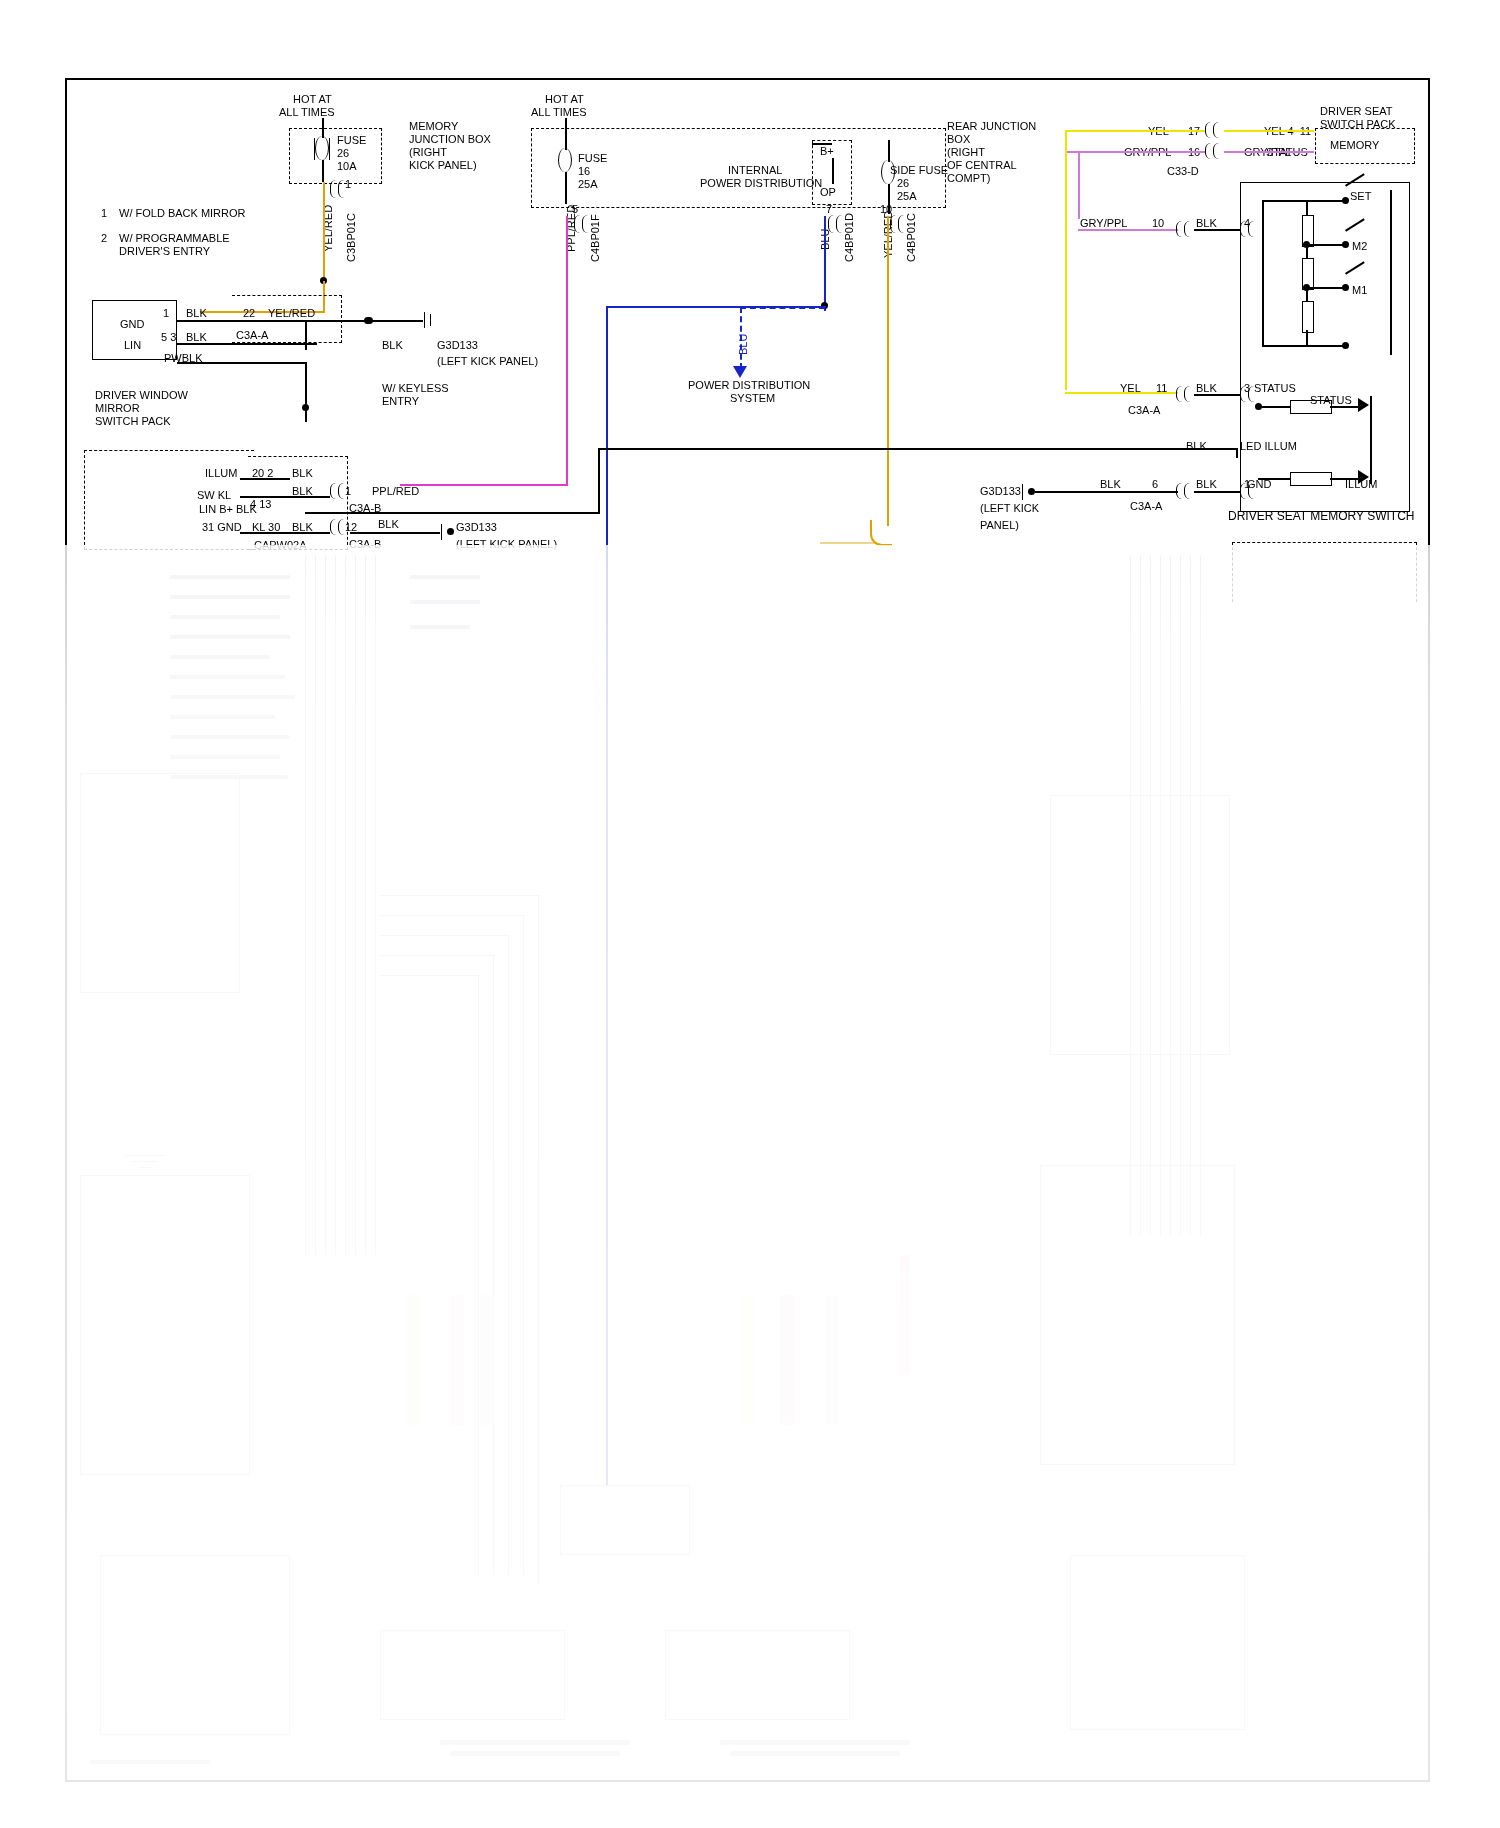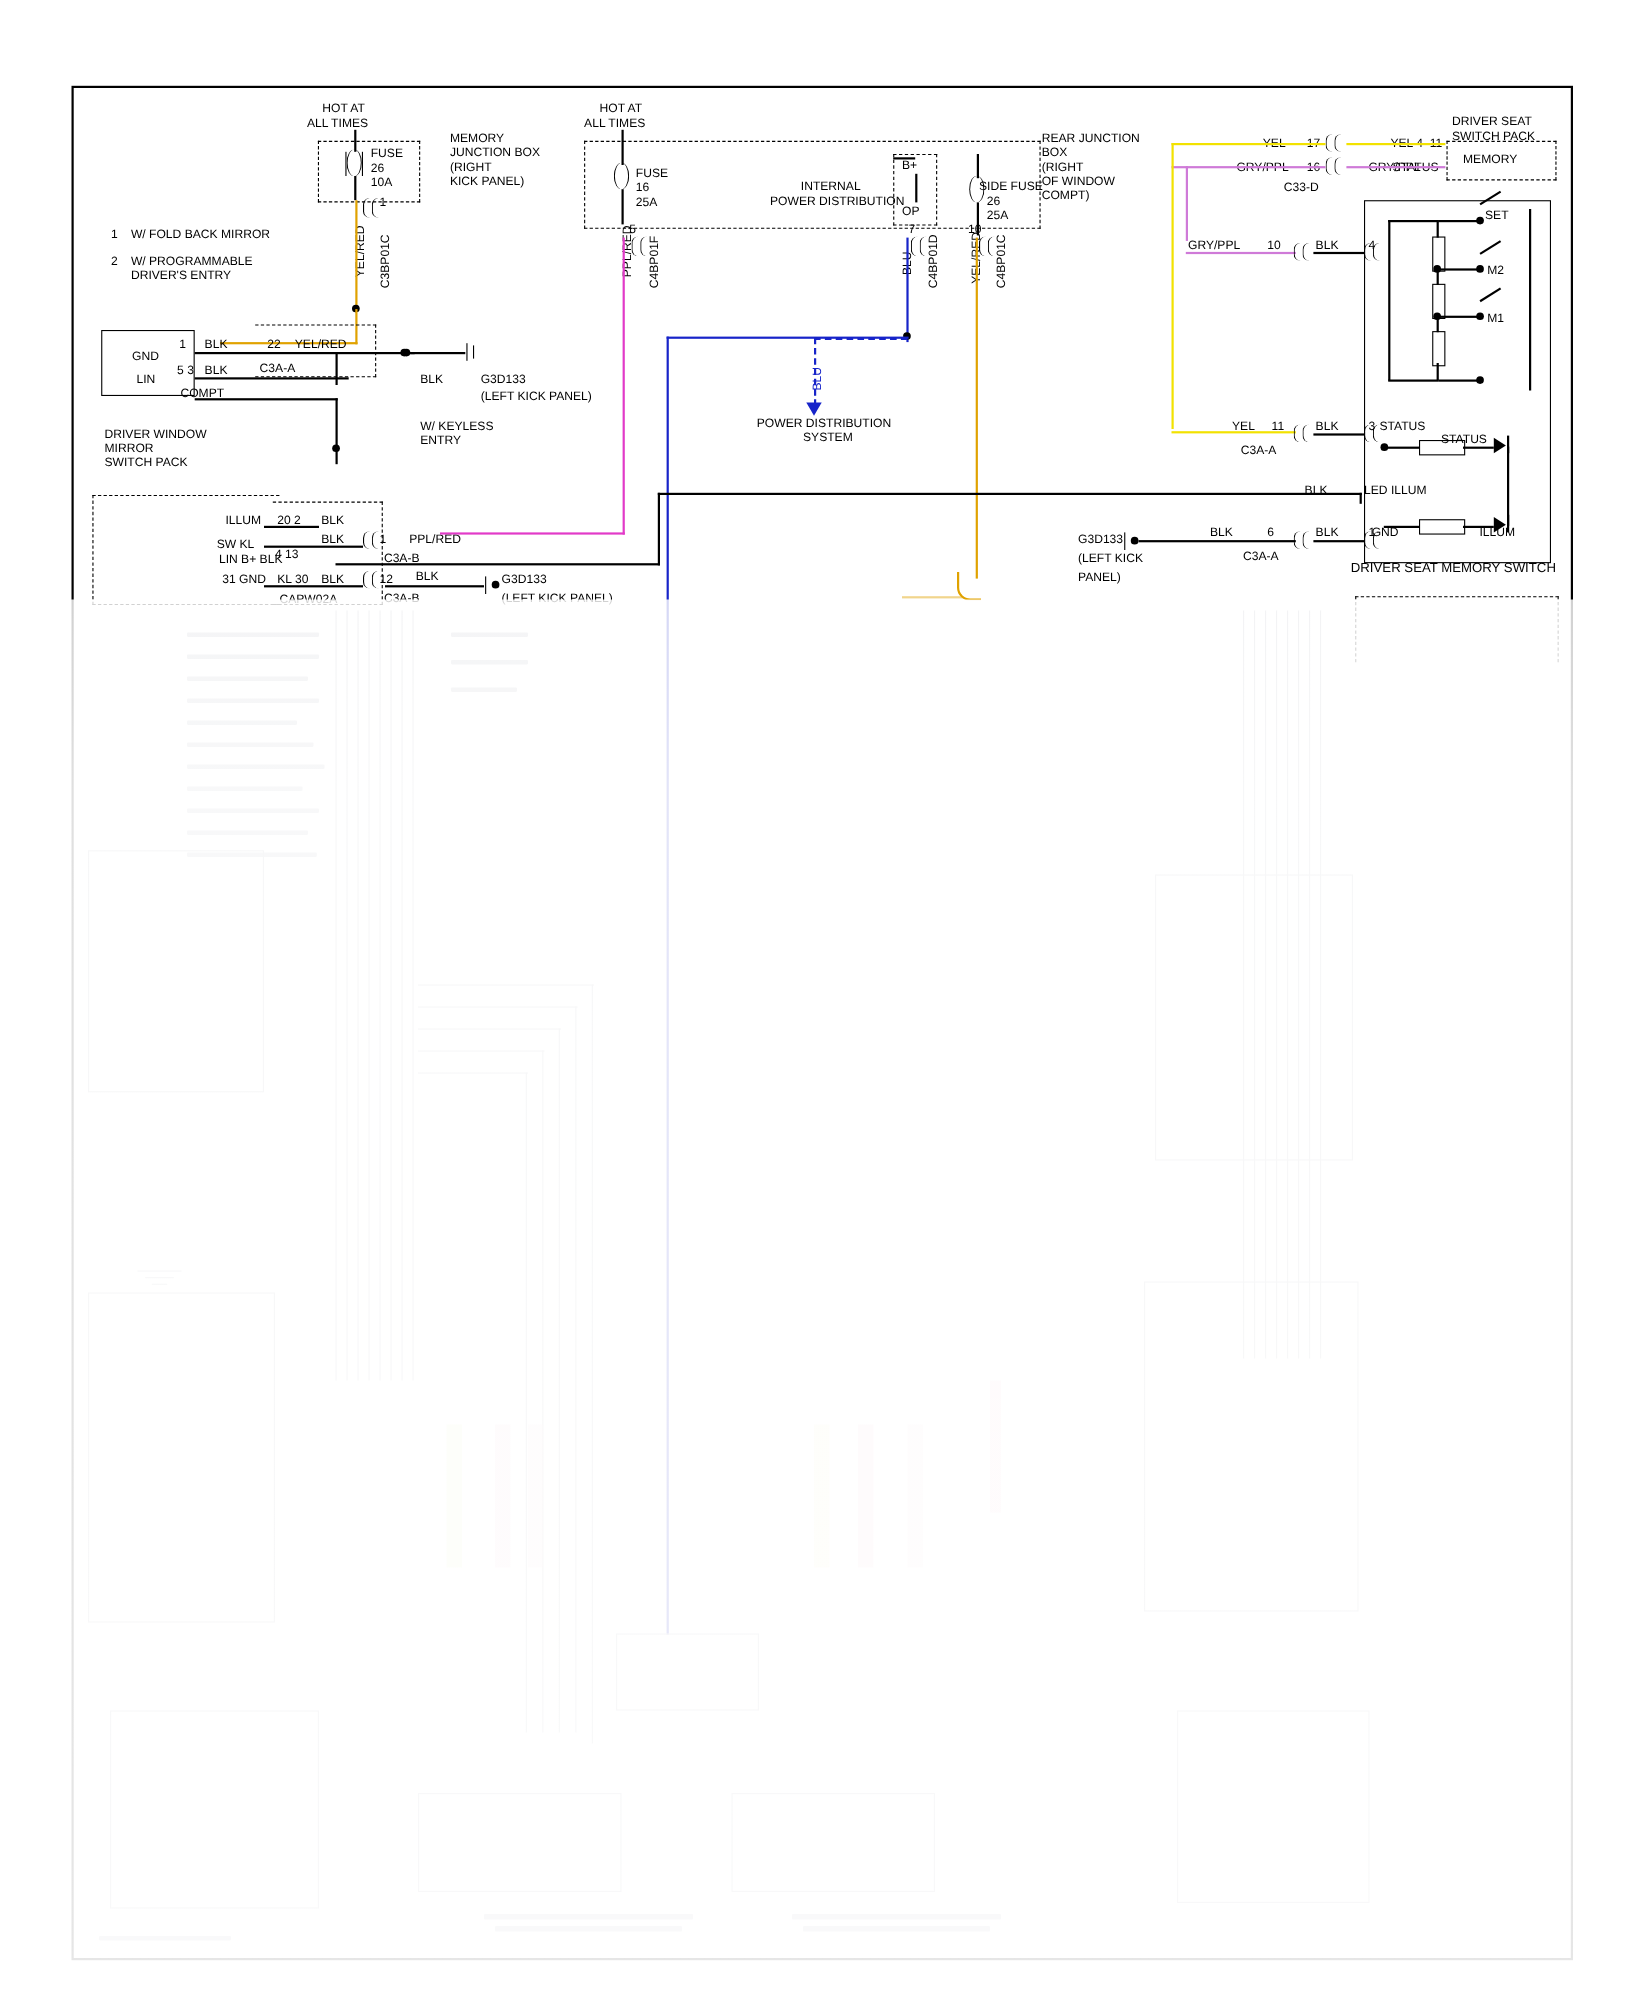--- a/index.html
+++ b/index.html
@@ -86,21 +86,21 @@
   <div class="t" style="left:95px;top:402px;">MIRROR</div>
   <div class="t" style="left:95px;top:415px;">SWITCH PACK</div>
 
   <div class="t" style="left:163px;top:307px;">1</div>
   <div class="t" style="left:186px;top:307px;">BLK</div>
   <div class="t" style="left:243px;top:307px;">22</div>
   <div class="t" style="left:268px;top:307px;">YEL/RED</div>
 
   <div class="t" style="left:161px;top:331px;">5 3</div>
   <div class="t" style="left:186px;top:331px;">BLK</div>
-  <div class="t" style="left:164px;top:352px;">COMPT</div>
+  <div class="t" style="left:164px;top:352px;">PWBLK</div>
 
   <div class="t" style="left:236px;top:329px;">C3A-A</div>
 
   <div class="box-dash" style="left:232px;top:295px;width:110px;height:48px;border-left:none;"></div>
 
   <div class="t" style="left:382px;top:339px;">BLK</div>
   <div class="t" style="left:437px;top:339px;">G3D133</div>
   <div class="t" style="left:437px;top:355px;">(LEFT KICK PANEL)</div>
   <div class="t" style="left:382px;top:382px;">W/ KEYLESS</div>
   <div class="t" style="left:382px;top:395px;">ENTRY</div>
@@ -141,21 +141,21 @@
   <div class="t" style="left:890px;top:164px;">SIDE FUSE</div>
   <div class="t" style="left:897px;top:177px;">26</div>
   <div class="t" style="left:897px;top:190px;">25A</div>
   <div class="ln v" style="left:888px;top:140px;height:22px;"></div>
   <div class="px" style="left:881px;top:160px;width:14px;height:24px;border-left:1.4px solid #000;border-right:1.4px solid #000;border-radius:7px/12px;box-sizing:border-box;"></div>
   <div class="ln v" style="left:888px;top:184px;height:30px;"></div>
 
   <div class="t" style="left:947px;top:120px;">REAR JUNCTION</div>
   <div class="t" style="left:947px;top:133px;">BOX</div>
   <div class="t" style="left:947px;top:146px;">(RIGHT</div>
-  <div class="t" style="left:947px;top:159px;">OF WINDOW</div>
+  <div class="t" style="left:947px;top:159px;">OF CENTRAL</div>
   <div class="t" style="left:947px;top:172px;">COMPT)</div>
 
   <div class="vt" style="left:565px;top:252px;">PPL/RED</div>
   <div class="vt" style="left:589px;top:262px;">C4BP01F</div>
   <div class="t" style="left:572px;top:203px;">5</div>
   <div class="px" style="left:574px;top:215px;width:10px;height:18px;border-left:1.5px solid #000;border-radius:6px 0 0 6px;"></div>
   <div class="px" style="left:582px;top:215px;width:10px;height:18px;border-left:1.5px solid #000;border-radius:6px 0 0 6px;"></div>
   <div class="ln v ppl" style="left:566px;top:216px;height:270px;width:2.4px;"></div>
   <div class="ln h ppl" style="left:400px;top:484px;width:168px;height:2.4px;"></div>
 

